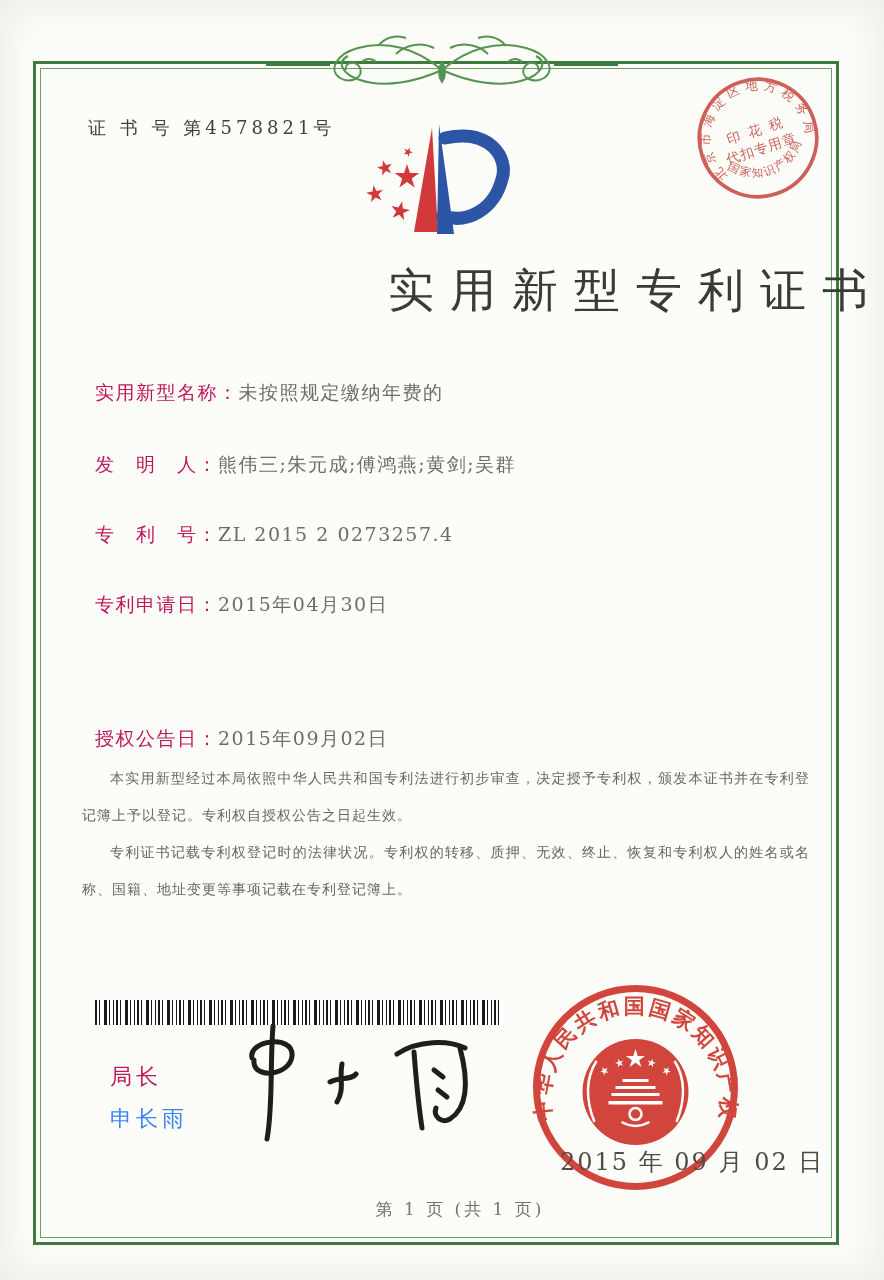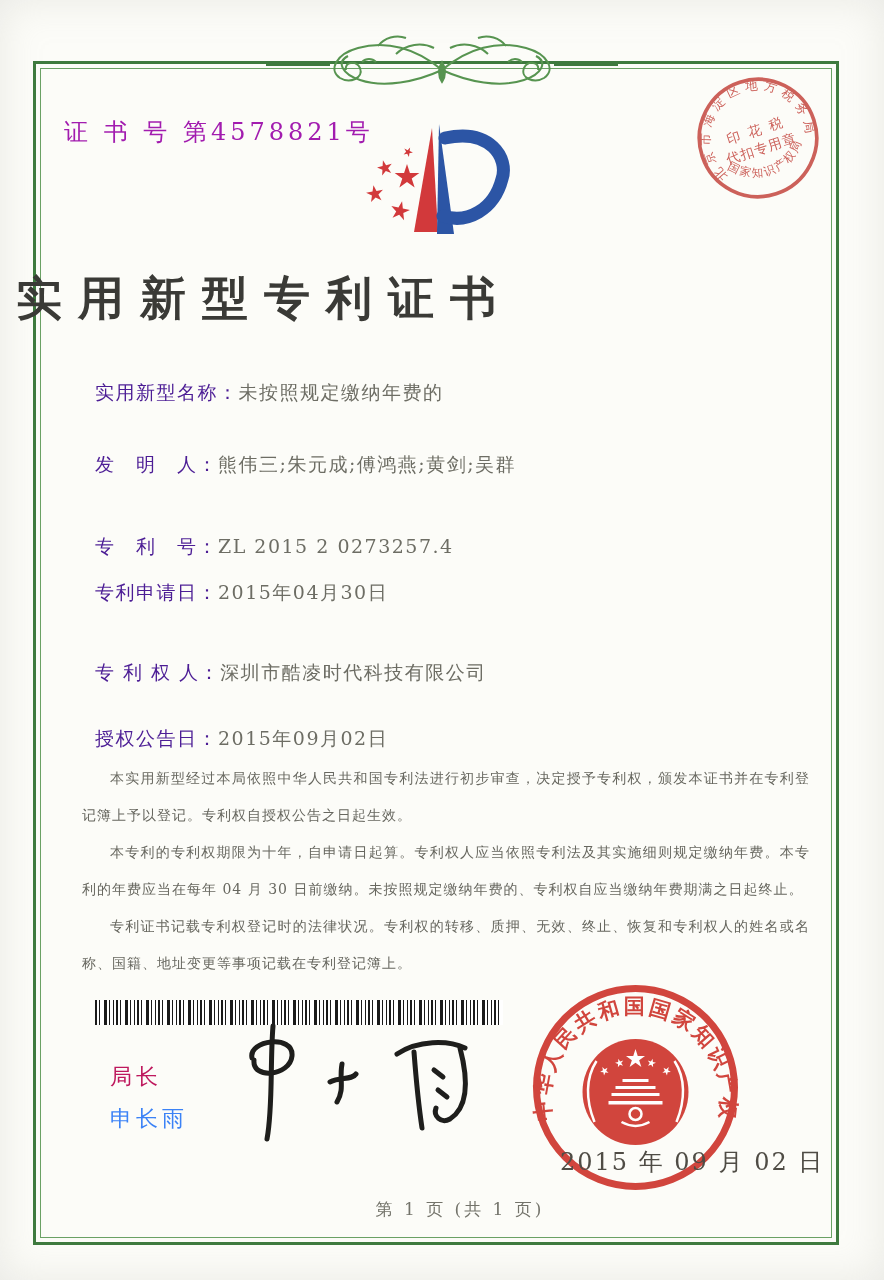--- a/index.html
+++ b/index.html
@@ -17,35 +17,35 @@
     position:absolute;left:33px;top:61px;width:806px;height:1184px;
     border:3px solid #3e7a3e;box-sizing:border-box;
   }
   .frame-inner{
     position:absolute;left:4px;top:4px;right:4px;bottom:4px;
     border:1px solid #6aa164;
   }
   
   .ornament{position:absolute;left:266px;top:18px;width:352px;height:84px;}
   .cert-no{
-    position:absolute;left:64px;top:116px;
-    font-size:24px;letter-spacing:4px;color:#a21caf;white-space:nowrap;
+    position:absolute;left:88px;top:116px;
+    font-size:18px;letter-spacing:4px;color:#404040;white-space:nowrap;
   }
   .tax-stamp{position:absolute;left:692px;top:72px;width:132px;height:132px;opacity:.85;}
   .logo{position:absolute;left:328px;top:116px;width:235px;height:142px;}
   .title{
-    position:absolute;left:0;top:268px;width:100%;
-    text-align:left;font-size:46px;font-weight:bold;color:#3a3a36;
+    position:absolute;left:0;top:260px;width:100%;
+    text-align:right;font-size:46px;font-weight:normal;color:#3a3a36;
     letter-spacing:16px;text-indent:16px;white-space:nowrap;
   }
   .field-row{
     position:absolute;left:95px;white-space:nowrap;
     font-size:19px;color:#6d6d64;letter-spacing:1.5px;
   }
-  .field-row .lab{color:#4c1d95;}
+  .field-row .lab{color:#be185d;}
   .field-row .val{color:#6d6d64;}
   .para-block{
     position:absolute;left:82px;top:760px;width:728px;
     font-size:14px;line-height:37px;color:#67675f;
     text-align:justify;letter-spacing:1px;
   }
   .para-block p{margin:0;text-indent:2em;}
   .barcode{
     position:absolute;left:95px;top:1000px;width:408px;height:25px;
     background:repeating-linear-gradient(90deg,
@@ -130,36 +130,32 @@
   </svg>
 
   <div class="title">实用新型专利证书</div>
 
   <div class="field-row" style="top:380px">
     <span class="lab">实用新型名称：</span><span class="val">未按照规定缴纳年费的</span>
   </div>
   <div class="field-row" style="top:452px">
     <span class="lab">发　明　人：</span><span class="val">熊伟三;朱元成;傅鸿燕;黄剑;吴群</span>
   </div>
-  <div class="field-row" style="top:534px">
+  <div class="field-row" style="top:522px">
     <span class="lab">专　利　号：</span><span class="val">ZL 2015 2 0273257.4</span>
   </div>
-  <div class="field-row" style="top:580px">
+  <div class="field-row" style="top:592px">
     <span class="lab">专利申请日：</span><span class="val">2015年04月30日</span>
-  </div>
-  <div class="field-row" style="top:660px">
-    <span class="lab">专 利 权 人：</span><span class="val">深圳市酷凌时代科技有限公司</span>
   </div>
   <div class="field-row" style="top:726px">
     <span class="lab">授权公告日：</span><span class="val">2015年09月02日</span>
   </div>
 
   <div class="para-block">
     <p>本实用新型经过本局依照中华人民共和国专利法进行初步审查，决定授予专利权，颁发本证书并在专利登记簿上予以登记。专利权自授权公告之日起生效。</p>
-    <p>本专利的专利权期限为十年，自申请日起算。专利权人应当依照专利法及其实施细则规定缴纳年费。本专利的年费应当在每年 04 月 30 日前缴纳。未按照规定缴纳年费的、专利权自应当缴纳年费期满之日起终止。</p>
     <p>专利证书记载专利权登记时的法律状况。专利权的转移、质押、无效、终止、恢复和专利权人的姓名或名称、国籍、地址变更等事项记载在专利登记簿上。</p>
   </div>
 
   <div class="barcode"></div>
 
   <div class="signer-title">局长</div>
   <div class="signer-name">申长雨</div>
 
   <svg class="signature" viewBox="0 0 262 134">
     <g fill="none" stroke="#1e1e1c" stroke-width="5" stroke-linecap="round">

